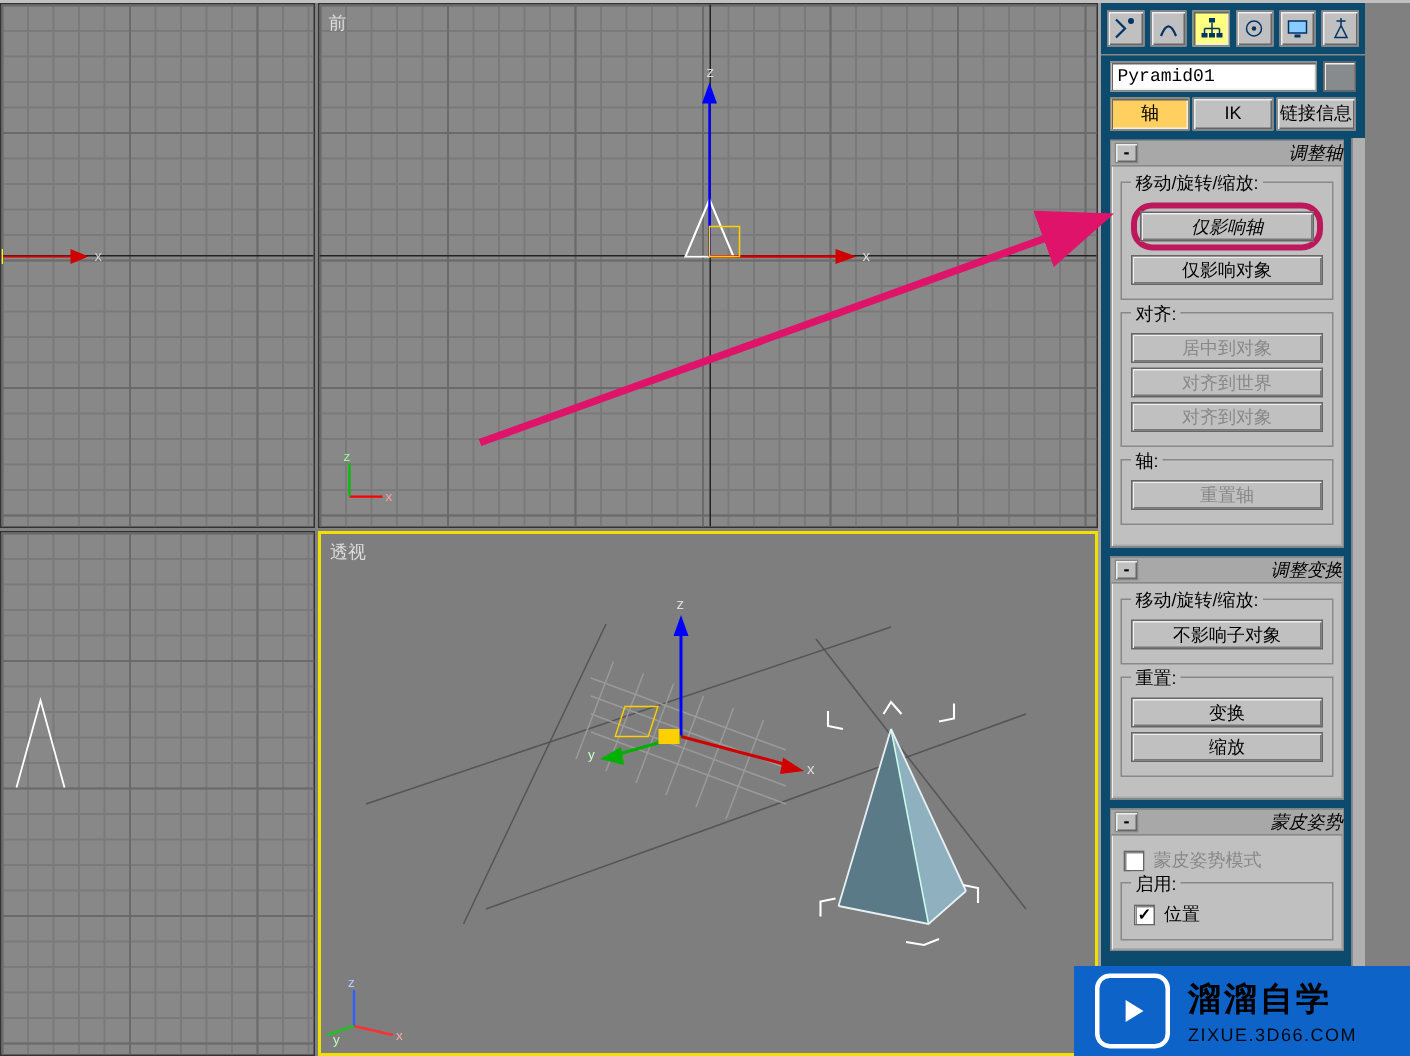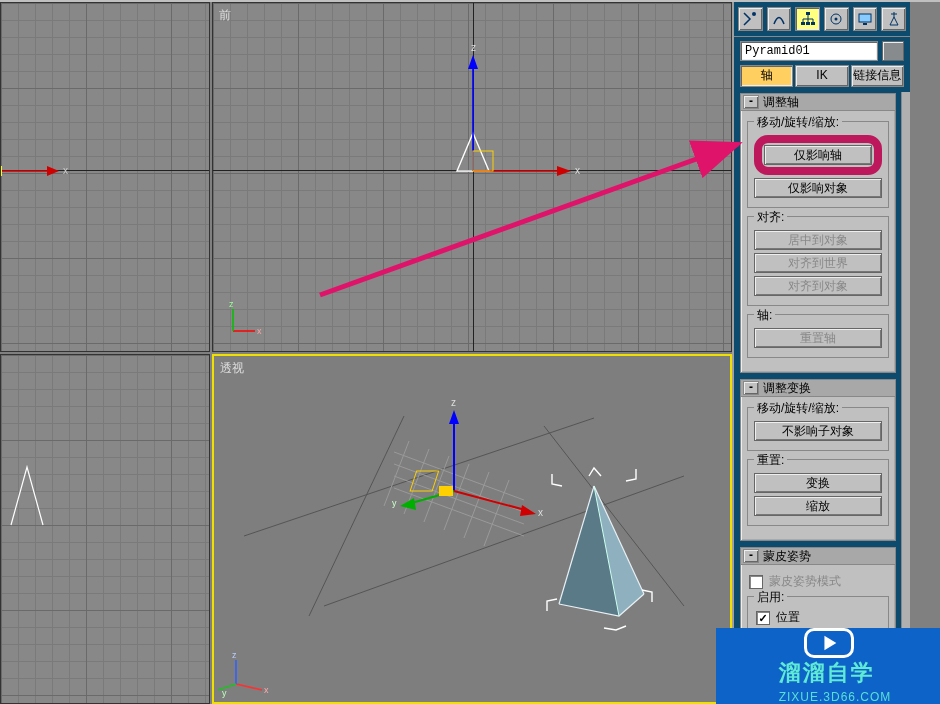--- a/index.html
+++ b/index.html
@@ -165,21 +165,21 @@
     font-size: 12px;
   }
   .rollup-toggle {
     width: 14px; text-align:center; font-weight:bold;
     background:#c0c0c0;
     margin: 1px 4px 1px 2px;
     border: 1px solid #888;
     box-shadow: inset 1px 1px #eee, inset -1px -1px #666;
     height:12px; line-height:10px;
   }
-  .rollup-title { flex:1; text-align:left; }
+  .rollup-title { flex:1; text-align:right;font-style:italic; }
   .rollup-body { padding: 6px 6px; }
 
   .group {
     border: 1px solid #888;
     margin: 4px 0 8px 0;
     padding: 10px 6px 6px 6px;
     position: relative;
   }
   .group-title {
     position:absolute; top:-8px; left:6px;
@@ -194,24 +194,25 @@
     box-shadow: inset 1px 1px #eee, inset -1px -1px #777;
     background: #c0c0c0;
     margin: 3px 0;
     display:block;
     box-sizing:border-box;
   }
   .panel-btn.disabled {
     color: #888;
   }
   .highlight-btn {
-    border: 8px solid #be185d;
+    border: 4px solid #be185d;
     border-radius: 14px;
     padding: 2px;
     margin: 3px 0;
+    font-style: italic;
   }
   .highlight-btn .panel-btn { margin:0; }
 
   .checkbox-row {
     display:flex; align-items:center; gap:6px;
     padding: 2px 2px;
   }
   .checkbox-box {
     width:12px; height:12px;
     border: 1px solid #666;
@@ -235,28 +236,27 @@
     position: absolute;
     left: 0; top: 0;
     pointer-events:none;
     z-index: 100;
   }
 
   
   .watermark {
     position: absolute;
     right: 0; bottom: 0;
-    width: 224px; height: 76px;
+    width: 224px; height: 60px;
     background: #0e63c8;
     display:flex; align-items:center;
-    color:#5eead4;
+    color:#000000;
     padding-left: 14px;
     box-sizing:border-box;
     z-index: 200;
-    flex-direction: column;
   }
   .watermark .play {
     width:44px; height:44px;
     border: 3px solid #fff;
     border-radius: 10px;
     display:flex; align-items:center; justify-content:center;
     margin-right: 12px;
   }
   .watermark .play svg { width:22px; height:22px; }
   .wm-text .line1 { font-size:22px; font-weight:bold; letter-spacing:2px; }

